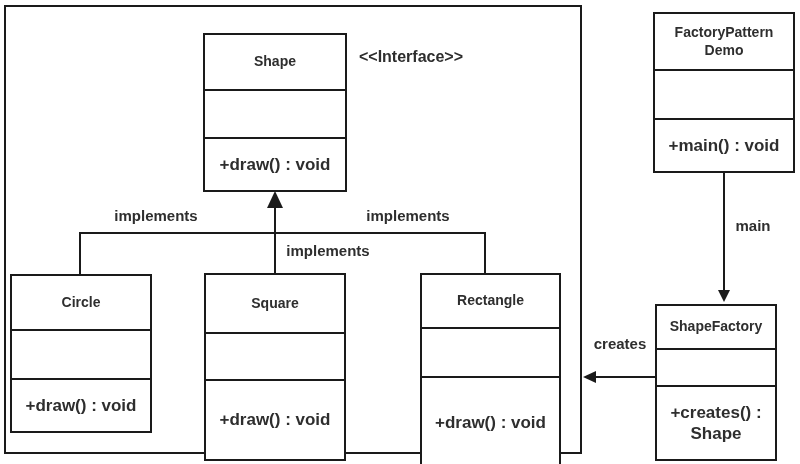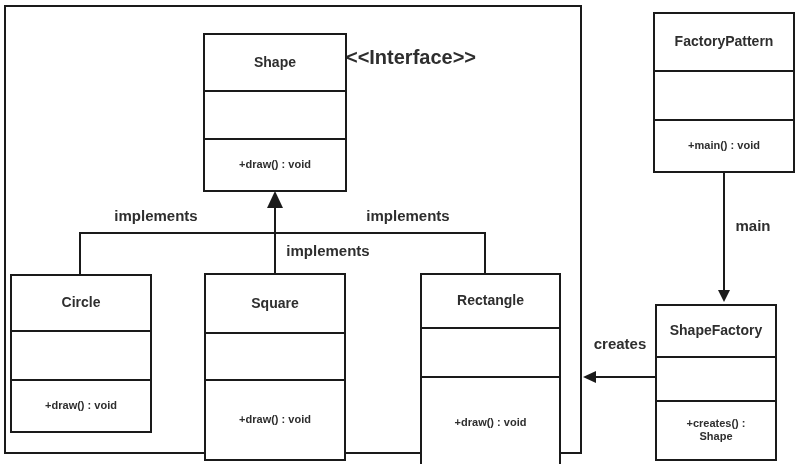--- a/index.html
+++ b/index.html
@@ -37,21 +37,21 @@
     font-size:14px;line-height:1.25;text-align:center;
   }
   .c-attrs{
     box-sizing:border-box;
     border-bottom:2px solid var(--line);
   }
   .c-methods{
     box-sizing:border-box;
     flex:1;
     display:flex;align-items:center;justify-content:center;
-    font-size:11px;line-height:1.25;text-align:center;
+    font-size:17px;line-height:1.25;text-align:center;
     padding:15px 4px;
     border-radius:15px;
   }
   .two-line span{display:block;}
 
   
   #cls-shape{left:203px;top:33px;width:144px;height:159px;}
   #cls-shape .c-name{height:57px;}
   #cls-shape .c-attrs{height:48px;}
 
@@ -76,21 +76,21 @@
   #cls-sf .c-attrs{height:44px;}
 
   
   .lbl{
     position:absolute;
     transform:translate(-50%,-50%);
     white-space:nowrap;
     font-weight:bold;
     font-size:15px;
   }
-  #lbl-interface{left:411px;top:57px;font-size:20px;}
+  #lbl-interface{left:411px;top:57px;font-size:16px;}
   #lbl-impl-left{left:156px;top:215px;}
   #lbl-impl-right{left:408px;top:215px;}
   #lbl-impl-center{left:328px;top:250px;}
   #lbl-asks{left:753px;top:225px;}
   #lbl-creates{left:620px;top:343px;}
 
   
   svg.connectors{
     position:absolute;left:0;top:0;width:800px;height:464px;
     pointer-events:none;
@@ -150,20 +150,21 @@
   <div class="uml-class" id="cls-rectangle">
     <div class="c-name">Rectangle</div>
     <div class="c-attrs"></div>
     <div class="c-methods">+draw() : void</div>
   </div>
 
   <div class="uml-class" id="cls-fpd">
     <div class="c-name two-line">
       <div>
         <span>FactoryPattern</span>
+        <span>Demo</span>
       </div>
     </div>
     <div class="c-attrs"></div>
     <div class="c-methods">+main() : void</div>
   </div>
 
   <div class="lbl" id="lbl-asks">main</div>
 
   <div class="lbl" id="lbl-creates">creates</div>
 

